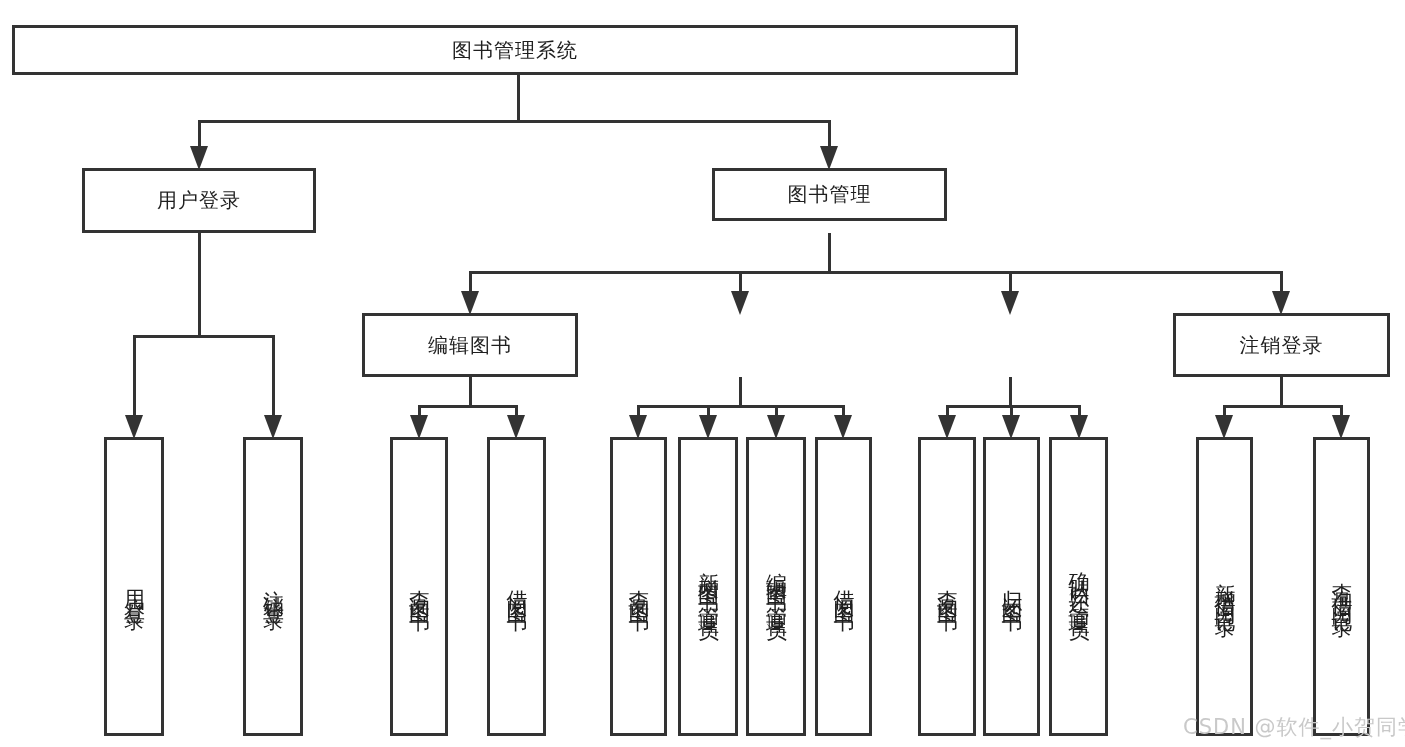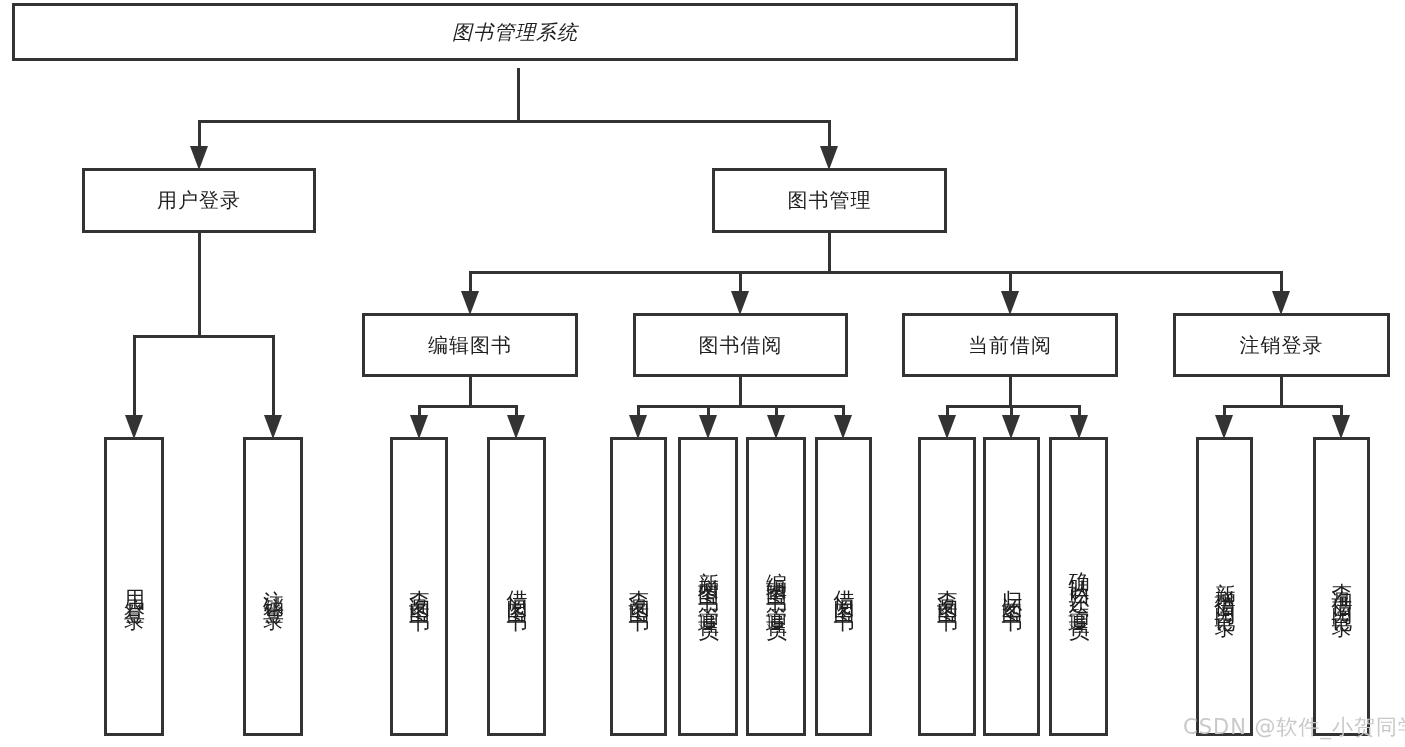--- a/index.html
+++ b/index.html
@@ -122,37 +122,31 @@
     <div class="cline" style="left: 1009.5px; top: 405px; width: 3px; height: 16px;"></div>
     <div class="arrowhead" style="left: 1002px; top: 415px;"></div>
     <div class="cline" style="left: 1077.5px; top: 405px; width: 3px; height: 16px;"></div>
     <div class="arrowhead" style="left: 1070px; top: 415px;"></div>
     <div class="cline" style="left: 1279.5px; top: 377px; width: 3px; height: 31px;"></div>
     <div class="cline" style="left: 1222.5px; top: 405px; width: 120px; height: 3px;"></div>
     <div class="cline" style="left: 1222.5px; top: 405px; width: 3px; height: 16px;"></div>
     <div class="arrowhead" style="left: 1215px; top: 415px;"></div>
     <div class="cline" style="left: 1339.5px; top: 405px; width: 3px; height: 16px;"></div>
     <div class="arrowhead" style="left: 1332px; top: 415px;"></div>
-    <div class="node node-h" style="left: 12px; top: 3px; width: 1006px; height: 58px; font-style: italic;">
+    <div class="node node-h" style="left: 12px; top: 25px; width: 1006px; height: 50px;">
       <span class="node-label">图书管理系统</span>
     </div>
     <div class="node node-h" style="left: 82px; top: 168px; width: 234px; height: 65px;">
       <span class="node-label">用户登录</span>
     </div>
-    <div class="node node-h" style="left: 712px; top: 168px; width: 235px; height: 65px;">
+    <div class="node node-h" style="left: 712px; top: 168px; width: 235px; height: 53px;">
       <span class="node-label">图书管理</span>
     </div>
     <div class="node node-h" style="left: 362px; top: 313px; width: 216px; height: 64px;">
       <span class="node-label">编辑图书</span>
-    </div>
-    <div class="node node-h" style="left: 633px; top: 313px; width: 215px; height: 64px;">
-      <span class="node-label">图书借阅</span>
-    </div>
-    <div class="node node-h" style="left: 902px; top: 313px; width: 216px; height: 64px;">
-      <span class="node-label">当前借阅</span>
     </div>
     <div class="node node-h" style="left: 1173px; top: 313px; width: 217px; height: 64px;">
       <span class="node-label">注销登录</span>
     </div>
     <div class="node node-v" style="left: 104px; top: 437px; width: 60px; height: 299px;">
       <span class="node-label">用户登录</span>
     </div>
     <div class="node node-v" style="left: 243px; top: 437px; width: 60px; height: 299px;">
       <span class="node-label">注销登录</span>
     </div>

